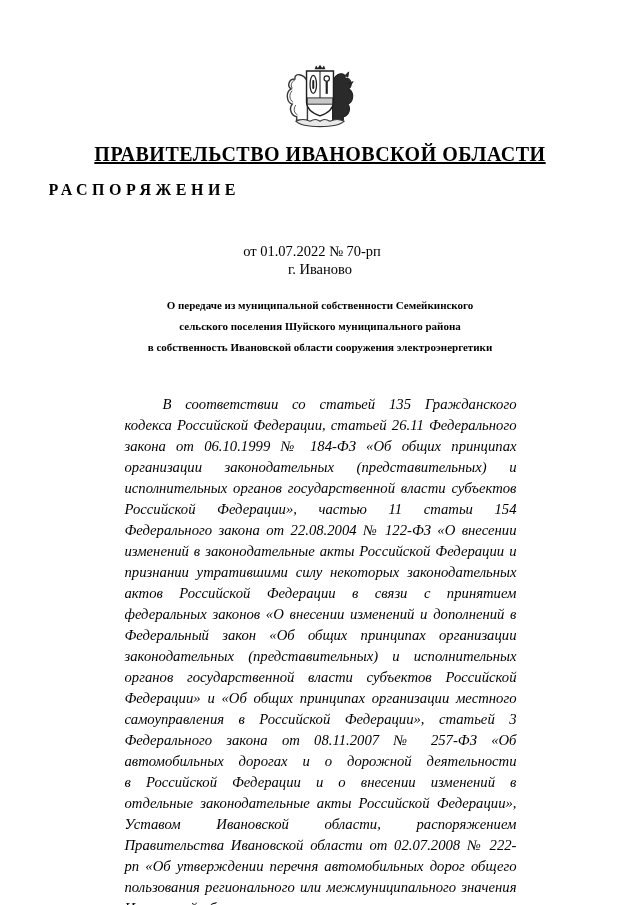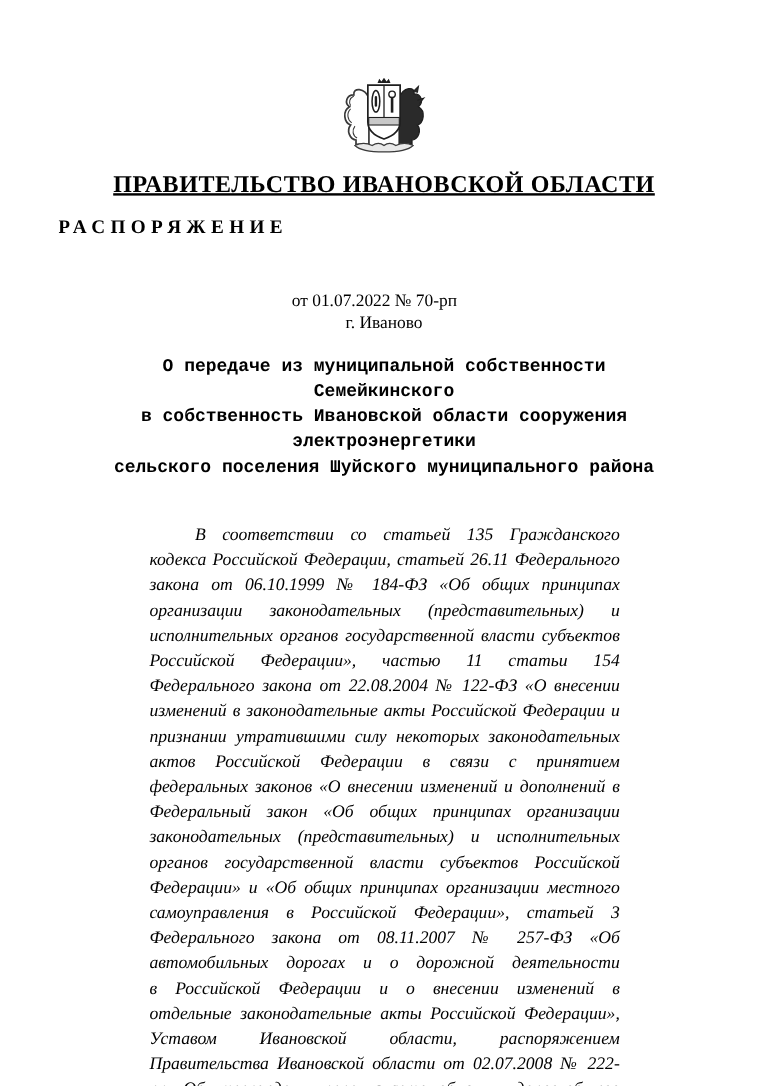--- a/index.html
+++ b/index.html
@@ -41,24 +41,23 @@
   }
   .city {
     margin: 1px 0 0 0;
     text-align: center;
     font-size: 14.5px;
     line-height: 17px;
   }
   .subject {
     margin: 17px 30px 0 30px;
     text-align: center;
-    font-size: 15px;
+    font-size: 11px;
     font-weight: bold;
     line-height: 21px;
-    font-family: Liberation Mono, monospace;
   }
   .body-text {
     margin: 36px 61px 0 62px;
     font-size: 14.7px;
     line-height: 21px;
     text-align: justify;
   }
   .body-text p {
     margin: 14px;
     padding: 0;
@@ -108,22 +107,22 @@
 
   <h1 class="org-name">ПРАВИТЕЛЬСТВО ИВАНОВСКОЙ ОБЛАСТИ</h1>
 
   <h2 class="doc-type">РАСПОРЯЖЕНИЕ</h2>
 
   <div class="dateline">от 01.07.2022 № 70-рп</div>
   <div class="city">г. Иваново</div>
 
   <div class="subject">
     <div>О передаче из муниципальной собственности Семейкинского</div>
+    <div>сельского поселения Шуйского муниципального района</div>
     <div>в собственность Ивановской области сооружения электроэнергетики</div>
-    <div>сельского поселения Шуйского муниципального района</div>
   </div>
 
   <div class="body-text">
     <p>В соответствии со статьей 135 Гражданского кодекса Российской Федерации, статьей 26.11 Федерального закона от 06.10.1999 №&nbsp;184-ФЗ «Об общих принципах организации законодательных (представительных) и исполнительных органов государственной власти субъектов Российской Федерации», частью 11 статьи 154 Федерального закона от 22.08.2004 №&nbsp;122-ФЗ «О внесении изменений в&nbsp;законодательные акты Российской Федерации и признании утратившими силу некоторых законодательных актов Российской Федерации в связи с принятием федеральных законов «О внесении изменений и дополнений в Федеральный закон «Об общих принципах организации законодательных (представительных) и исполнительных органов государственной власти субъектов Российской Федерации» и «Об общих принципах организации местного самоуправления в&nbsp;Российской Федерации», статьей 3 Федерального закона от 08.11.2007 №&nbsp;257-ФЗ «Об автомобильных дорогах и о дорожной деятельности в&nbsp;Российской Федерации и о внесении изменений в отдельные законодательные акты Российской Федерации», Уставом Ивановской области, распоряжением Правительства Ивановской области от&nbsp;02.07.2008 №&nbsp;222-рп «Об утверждении перечня автомобильных дорог общего пользования регионального или межмуниципального значения Ивановской области»:</p>
     <p>2. Департаменту управления имуществом Ивановской области в&nbsp;порядке, установленном законодательством Российской Федерации:</p>
   </div>
 
 </div>
 
 </body></html>

